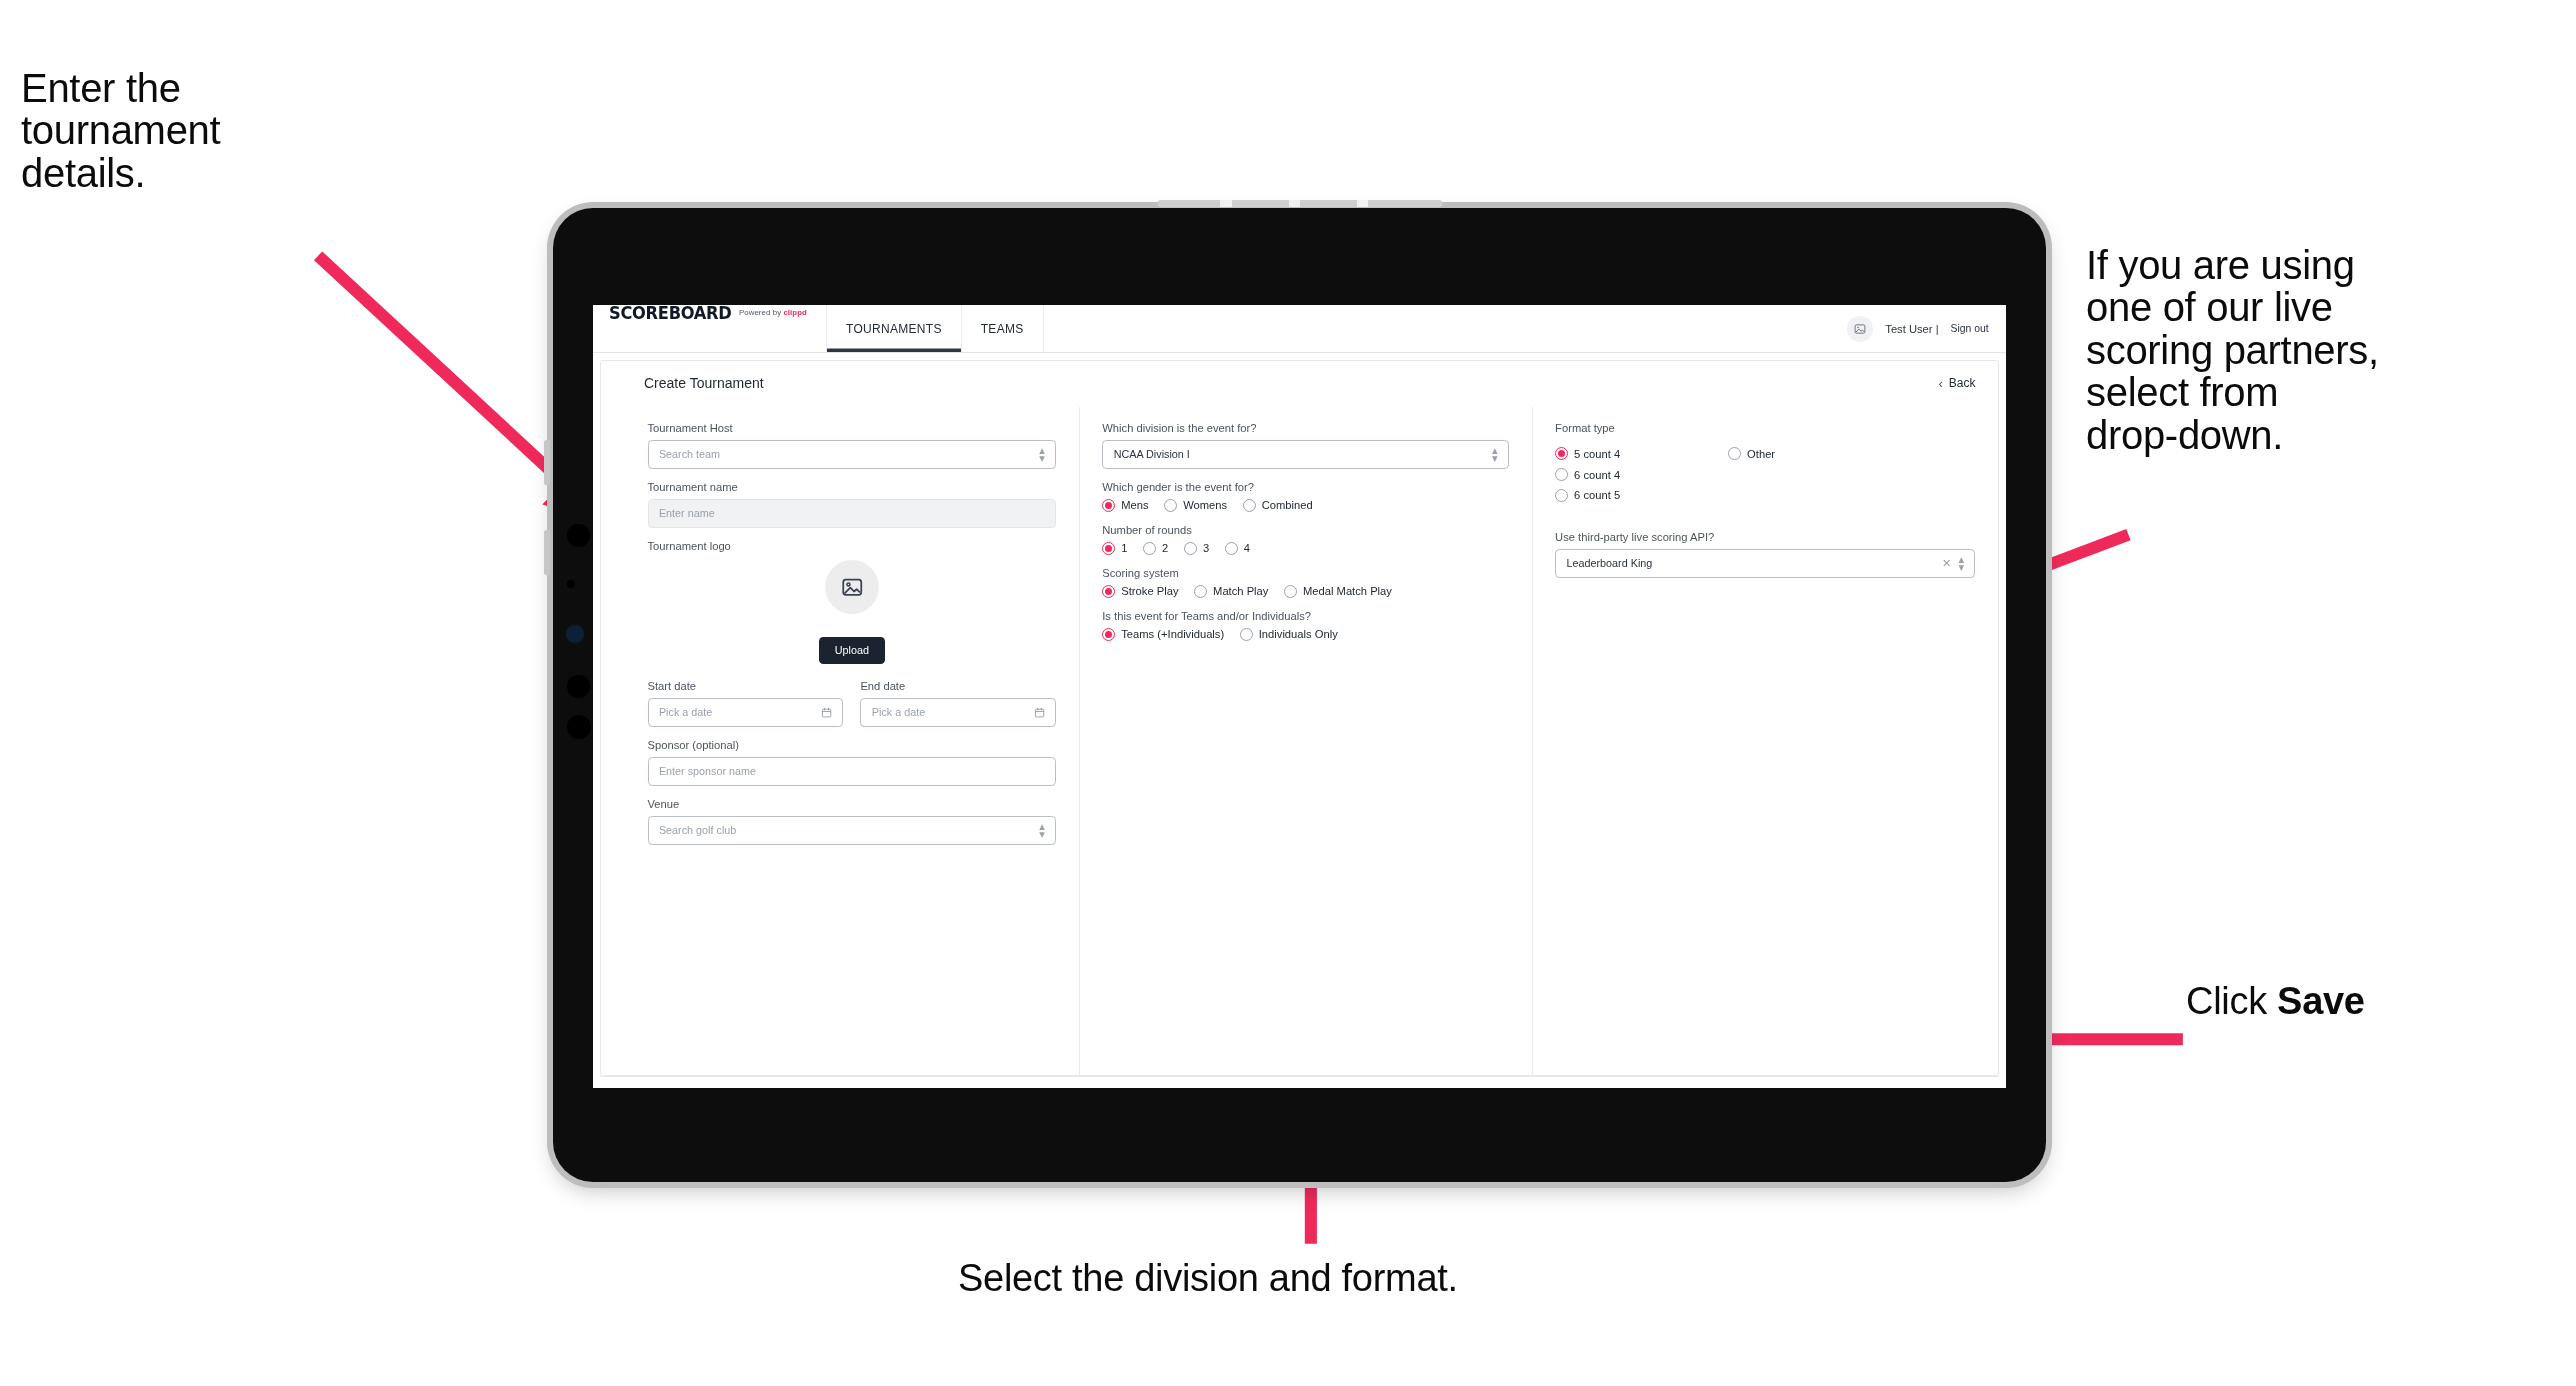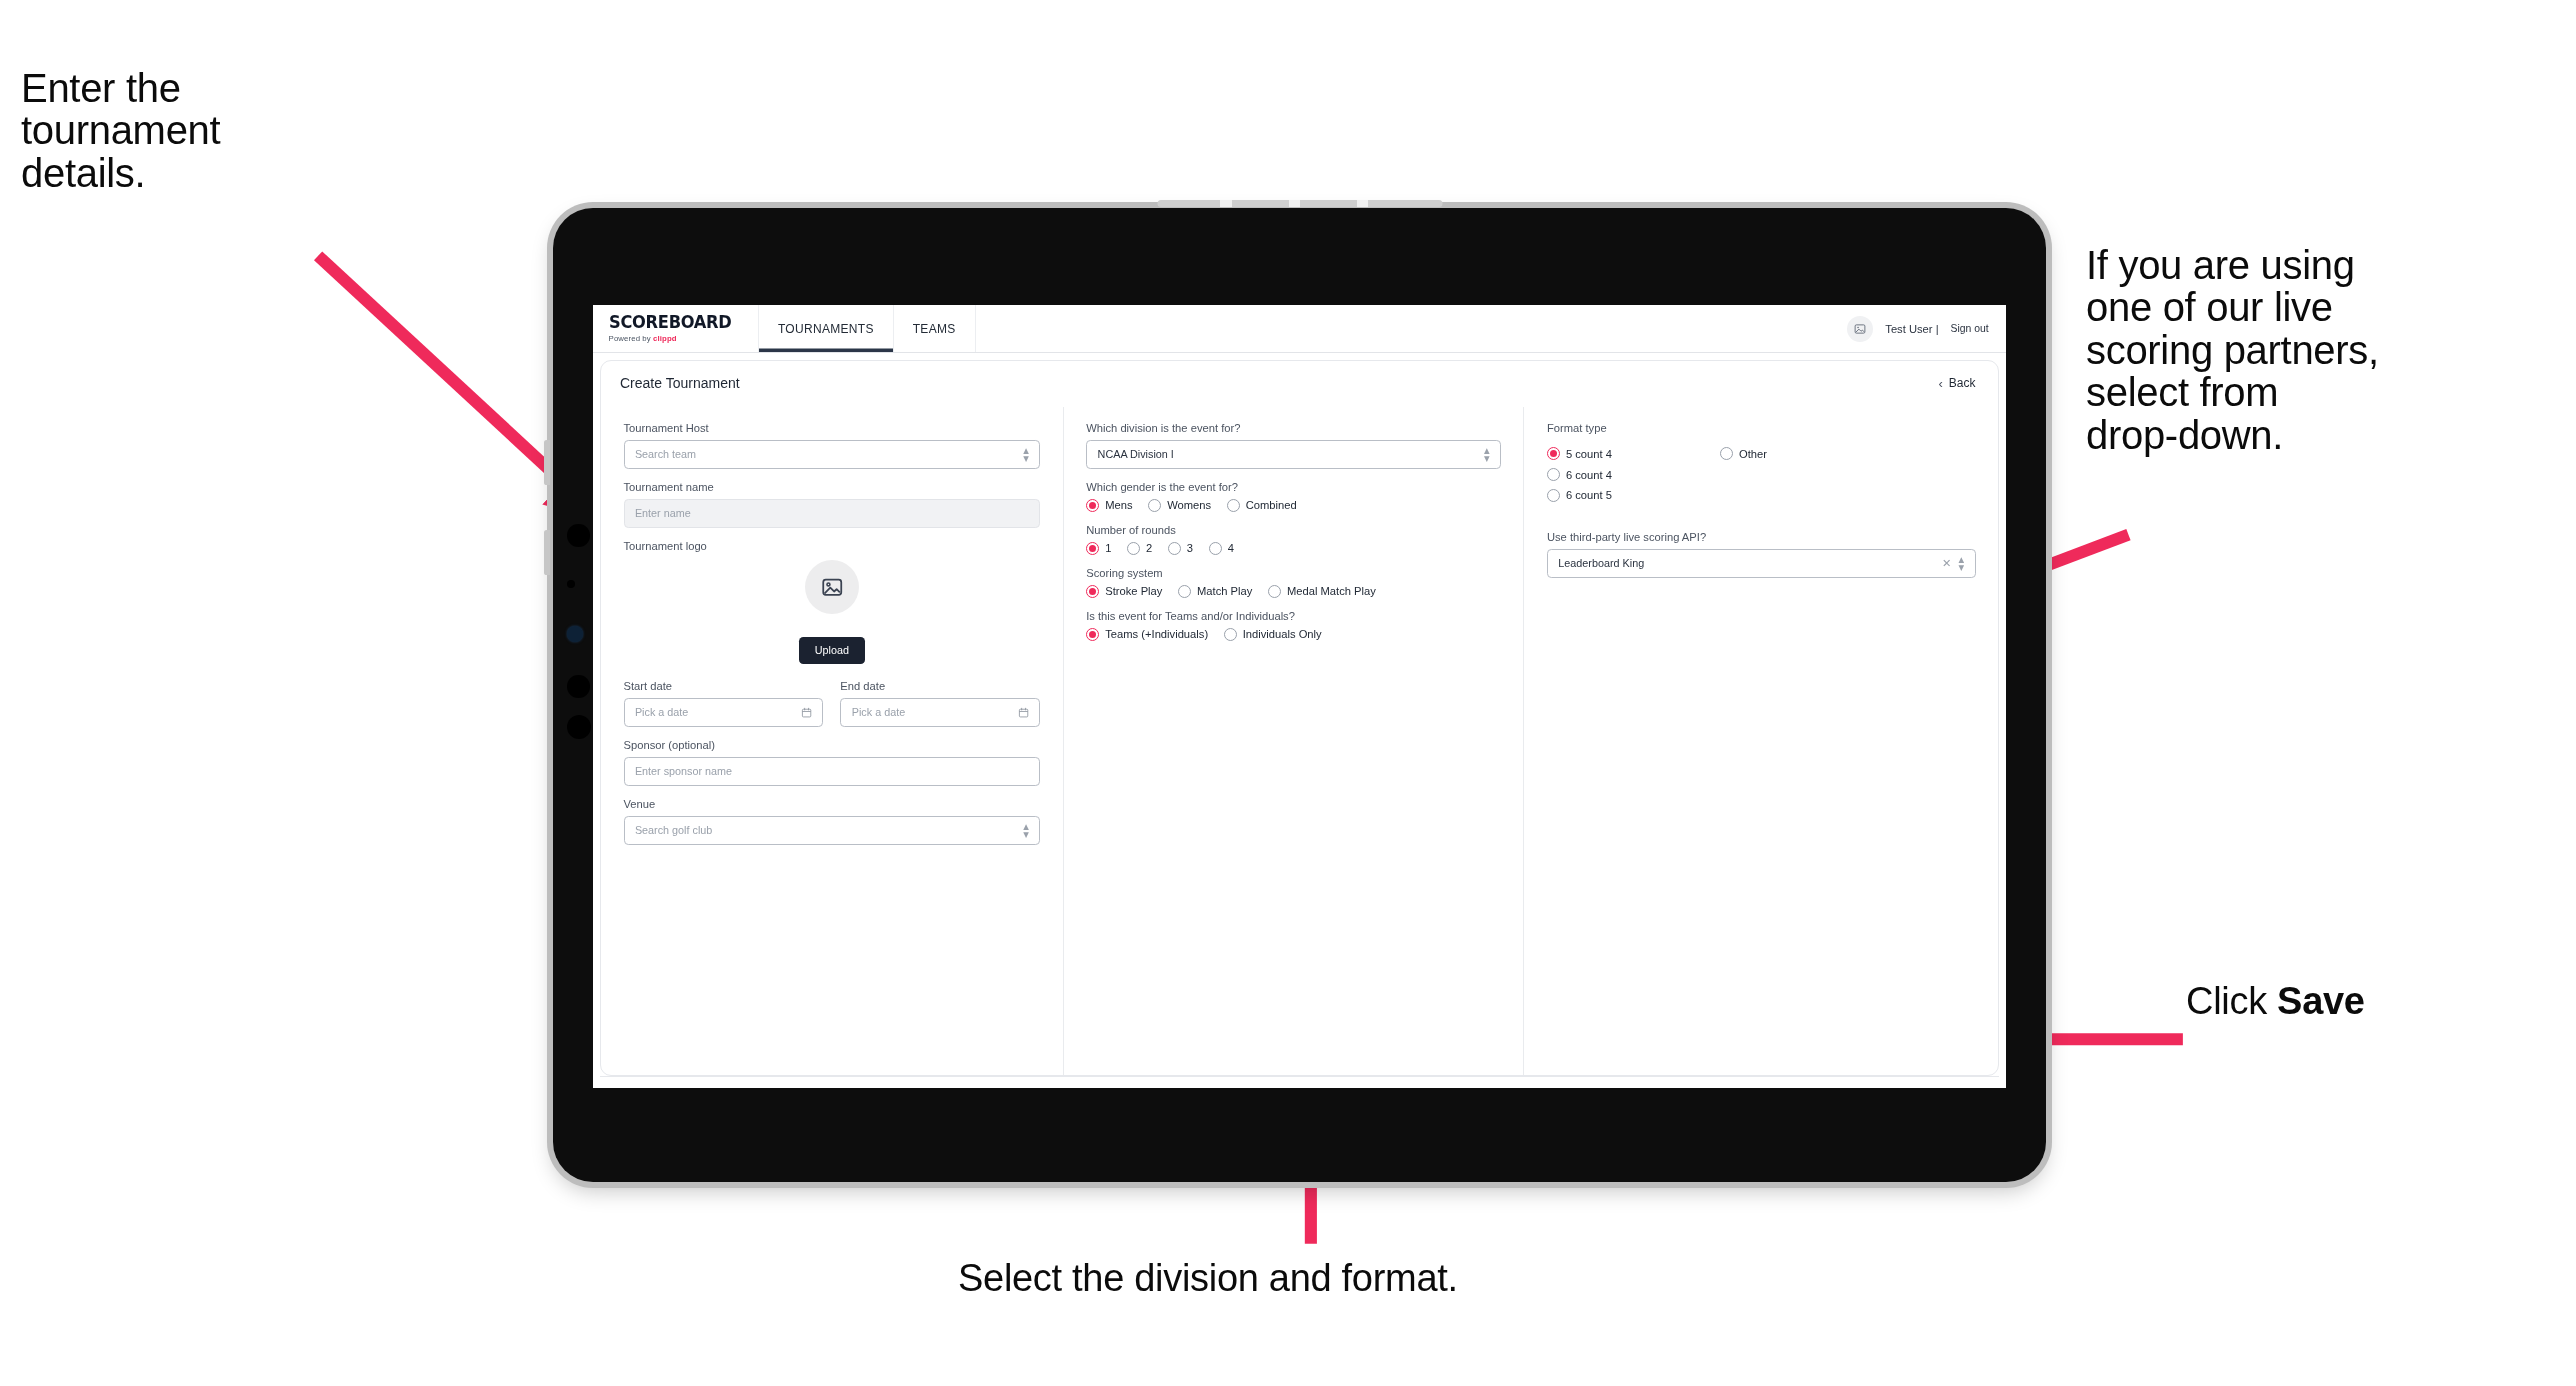--- a/index.html
+++ b/index.html
@@ -60,21 +60,21 @@
   }
 
   
   #app-header {
     display:flex; align-items:stretch;
     height: 48px;
     background:#fff;
     border-bottom:0.9px solid #e2e4e8;
     position: relative;
   }
-  #brand { display:flex; flex-direction:column; justify-content:center; padding: 0 19px 0 15.6px; border-right:0.9px solid #eceef1; }
+  #brand { display:flex; flex-direction:row; justify-content:center; padding: 0 19px 0 15.6px; border-right:0.9px solid #eceef1; }
   #brand-title {
     font-family: "DejaVu Sans", sans-serif;
     font-weight: 700; font-size: 17.3px; letter-spacing: -0.3px;
     color:#111827; line-height:1; transform: scaleX(0.94); transform-origin:left center;
   }
   #brand-sub { font-size: 7.8px; color:#4b5563; margin-top:2.6px; letter-spacing:0.1px; }
   #brand-sub .clippd { color:#ef2a5b; font-weight:700; }
   .navtab {
     display:flex; align-items:center; padding: 0 19px;
     font-size: 12px; color:#232b36; letter-spacing: 0.3px;
@@ -87,23 +87,24 @@
   #avatar { width:26px; height:26px; border-radius:50%; background:#f0f1f3; display:flex; align-items:center; justify-content:center; }
   #user-name { font-size:11.2px; color:#2b3340; }
   #sign-out { font-size:10.4px; color:#2b3340; cursor:pointer; }
 
   
   #page-card {
     margin: 7px 7px 0 7px;
     height: 716px;
     background:#fff;
     border:0.9px solid #e6e8ec;
-    border-radius: 11px;
+    border-radius: 3px;
     display:flex; flex-direction:column;
     position: relative;
+    padding-left: 24px;
   }
   #page-topbar { display:flex; align-items:center; justify-content:space-between; padding: 14px 22.5px 10.4px 19px; }
   #page-title { font-size: 14px; color:#1f2733; }
   #back-link { font-size: 12px; color:#1f2733; cursor:pointer; display:flex; align-items:center; gap:6px; }
   #back-link .chev { font-size: 13px; color:#4a5160; }
 
   #form-body { flex:1; display:flex; padding: 5.2px 0 0 0; }
   .col { padding: 0 22.5px; }
   #col-left  { width: 467px; }
   #col-mid   { width: 467px; border-left:0.9px solid #e9ebee; border-right:0.9px solid #e9ebee; }

